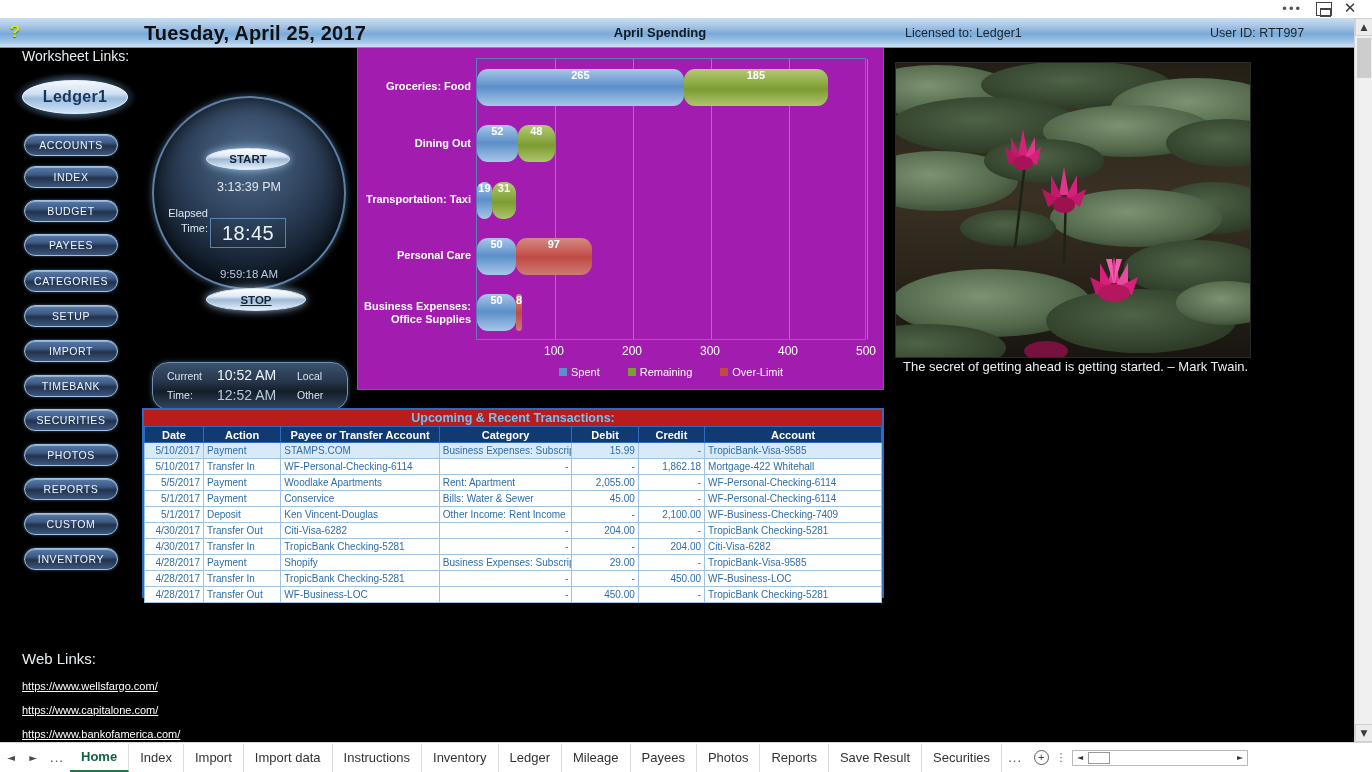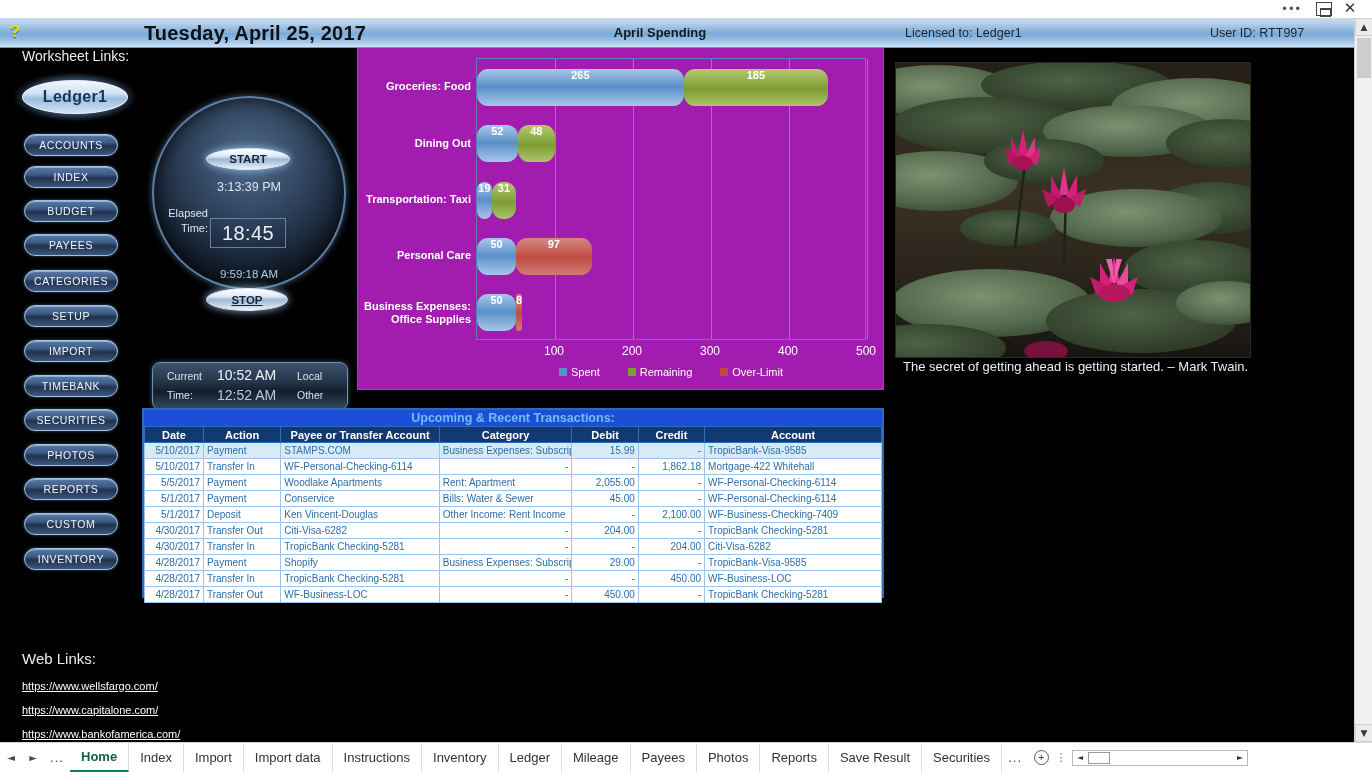--- a/index.html
+++ b/index.html
@@ -129,37 +129,37 @@
   }
   .oval-btn {
     position: absolute; border-radius: 50%;
     background: linear-gradient(to bottom, #ffffff 0%, #dfeaf6 35%, #9db9d4 52%, #e8f1fa 100%);
     border: 1px solid #d8e8f8;
     box-shadow: 0 0 8px rgba(170,210,250,.85);
     color: #15253a; font-weight: bold; font-size: 11.5px;
     display: flex; align-items: center; justify-content: center;
   }
   .startbtn { left: 206px; top: 100px; width: 84px; height: 22px; }
-  .stopbtn  { left: 206px; top: 240px; width: 82px; height: 23px; text-decoration: underline; }
+  .stopbtn  { left: 206px; top: 240px; width: 100px; height: 23px; text-decoration: underline; }
   .clock-t1 { position: absolute; left: 152px; top: 132px; width: 194px; text-align: center;
               font-size: 12.5px; color: #dbe6f1; }
   .clock-t2 { position: absolute; left: 152px; top: 220px; width: 194px; text-align: center;
               font-size: 11.5px; color: #b9c8d8; }
   .elapsed-lbl { position: absolute; left: 162px; top: 158px; width: 46px;
                  font-size: 11px; color: #dbe6f1; line-height: 15px; text-align: right; }
   .elapsed-box {
     position: absolute; left: 210px; top: 170px; width: 76px; height: 30px;
     border: 1px solid #5c82ae; background: transparent;
     display: flex; align-items: center; justify-content: center;
     color: #e8f0f8; font-size: 20px; letter-spacing: .4px;
   }
 
   .curtime-pill {
     position: absolute; left: 152px; top: 314px; width: 196px; height: 48px;
-    border-radius: 8px;
+    border-radius: 16px;
     background: linear-gradient(to bottom, #3b526e 0%, #27364b 40%, #141d29 62%, #33485f 100%);
     border: 1px solid #6e91b8;
     box-shadow: 0 0 5px rgba(130,175,220,.45);
   }
   .curtime-pill .c1 { position: absolute; left: 14px; top: 7px; font-size: 10.5px; color: #d5e2ef; }
   .curtime-pill .c2 { position: absolute; left: 14px; top: 26px; font-size: 10.5px; color: #d5e2ef; }
   .curtime-pill .v1 { position: absolute; left: 64px; top: 4px; font-size: 14px; color: #eef4fa; }
   .curtime-pill .v2 { position: absolute; left: 64px; top: 24px; font-size: 14px; color: #b9cadb; }
   .curtime-pill .s1 { position: absolute; left: 144px; top: 7px; font-size: 10.5px; color: #d5e2ef; }
   .curtime-pill .s2 { position: absolute; left: 144px; top: 26px; font-size: 10.5px; color: #d5e2ef; }
@@ -204,21 +204,21 @@
             display: flex; justify-content: center; gap: 28px; }
   .legend .item { display: flex; align-items: center; gap: 4px; color: #fff; font-size: 11px; }
   .legend .sw { width: 8px; height: 8px; display: inline-block; }
 
   
   .tbl-wrap {
     position: absolute; left: 142px; top: 360px; width: 742px; height: 190px;
     border: 2px solid #2e6bbd; background: #0a1830;
   }
   .tbl-title {
-    height: 16px; background: #1d4ed8; color: #6fc0f0; font-size: 12.5px;
+    height: 16px; background: #b91c1c; color: #6fc0f0; font-size: 12.5px;
     font-weight: bold; text-align: center; line-height: 16px;
   }
   table.tx { width: 100%; border-collapse: collapse; table-layout: fixed; }
   table.tx th {
     background: #123a72; color: #ffffff; font-size: 11px; font-weight: bold;
     height: 16px; border: 1px solid #2e6bbd; padding: 0 3px;
   }
   table.tx td {
     height: 16px; font-size: 10px; color: #2f6da8; background: #ffffff;
     border: 1px solid #9fc3e4; padding: 0 3px; white-space: nowrap; overflow: hidden;

